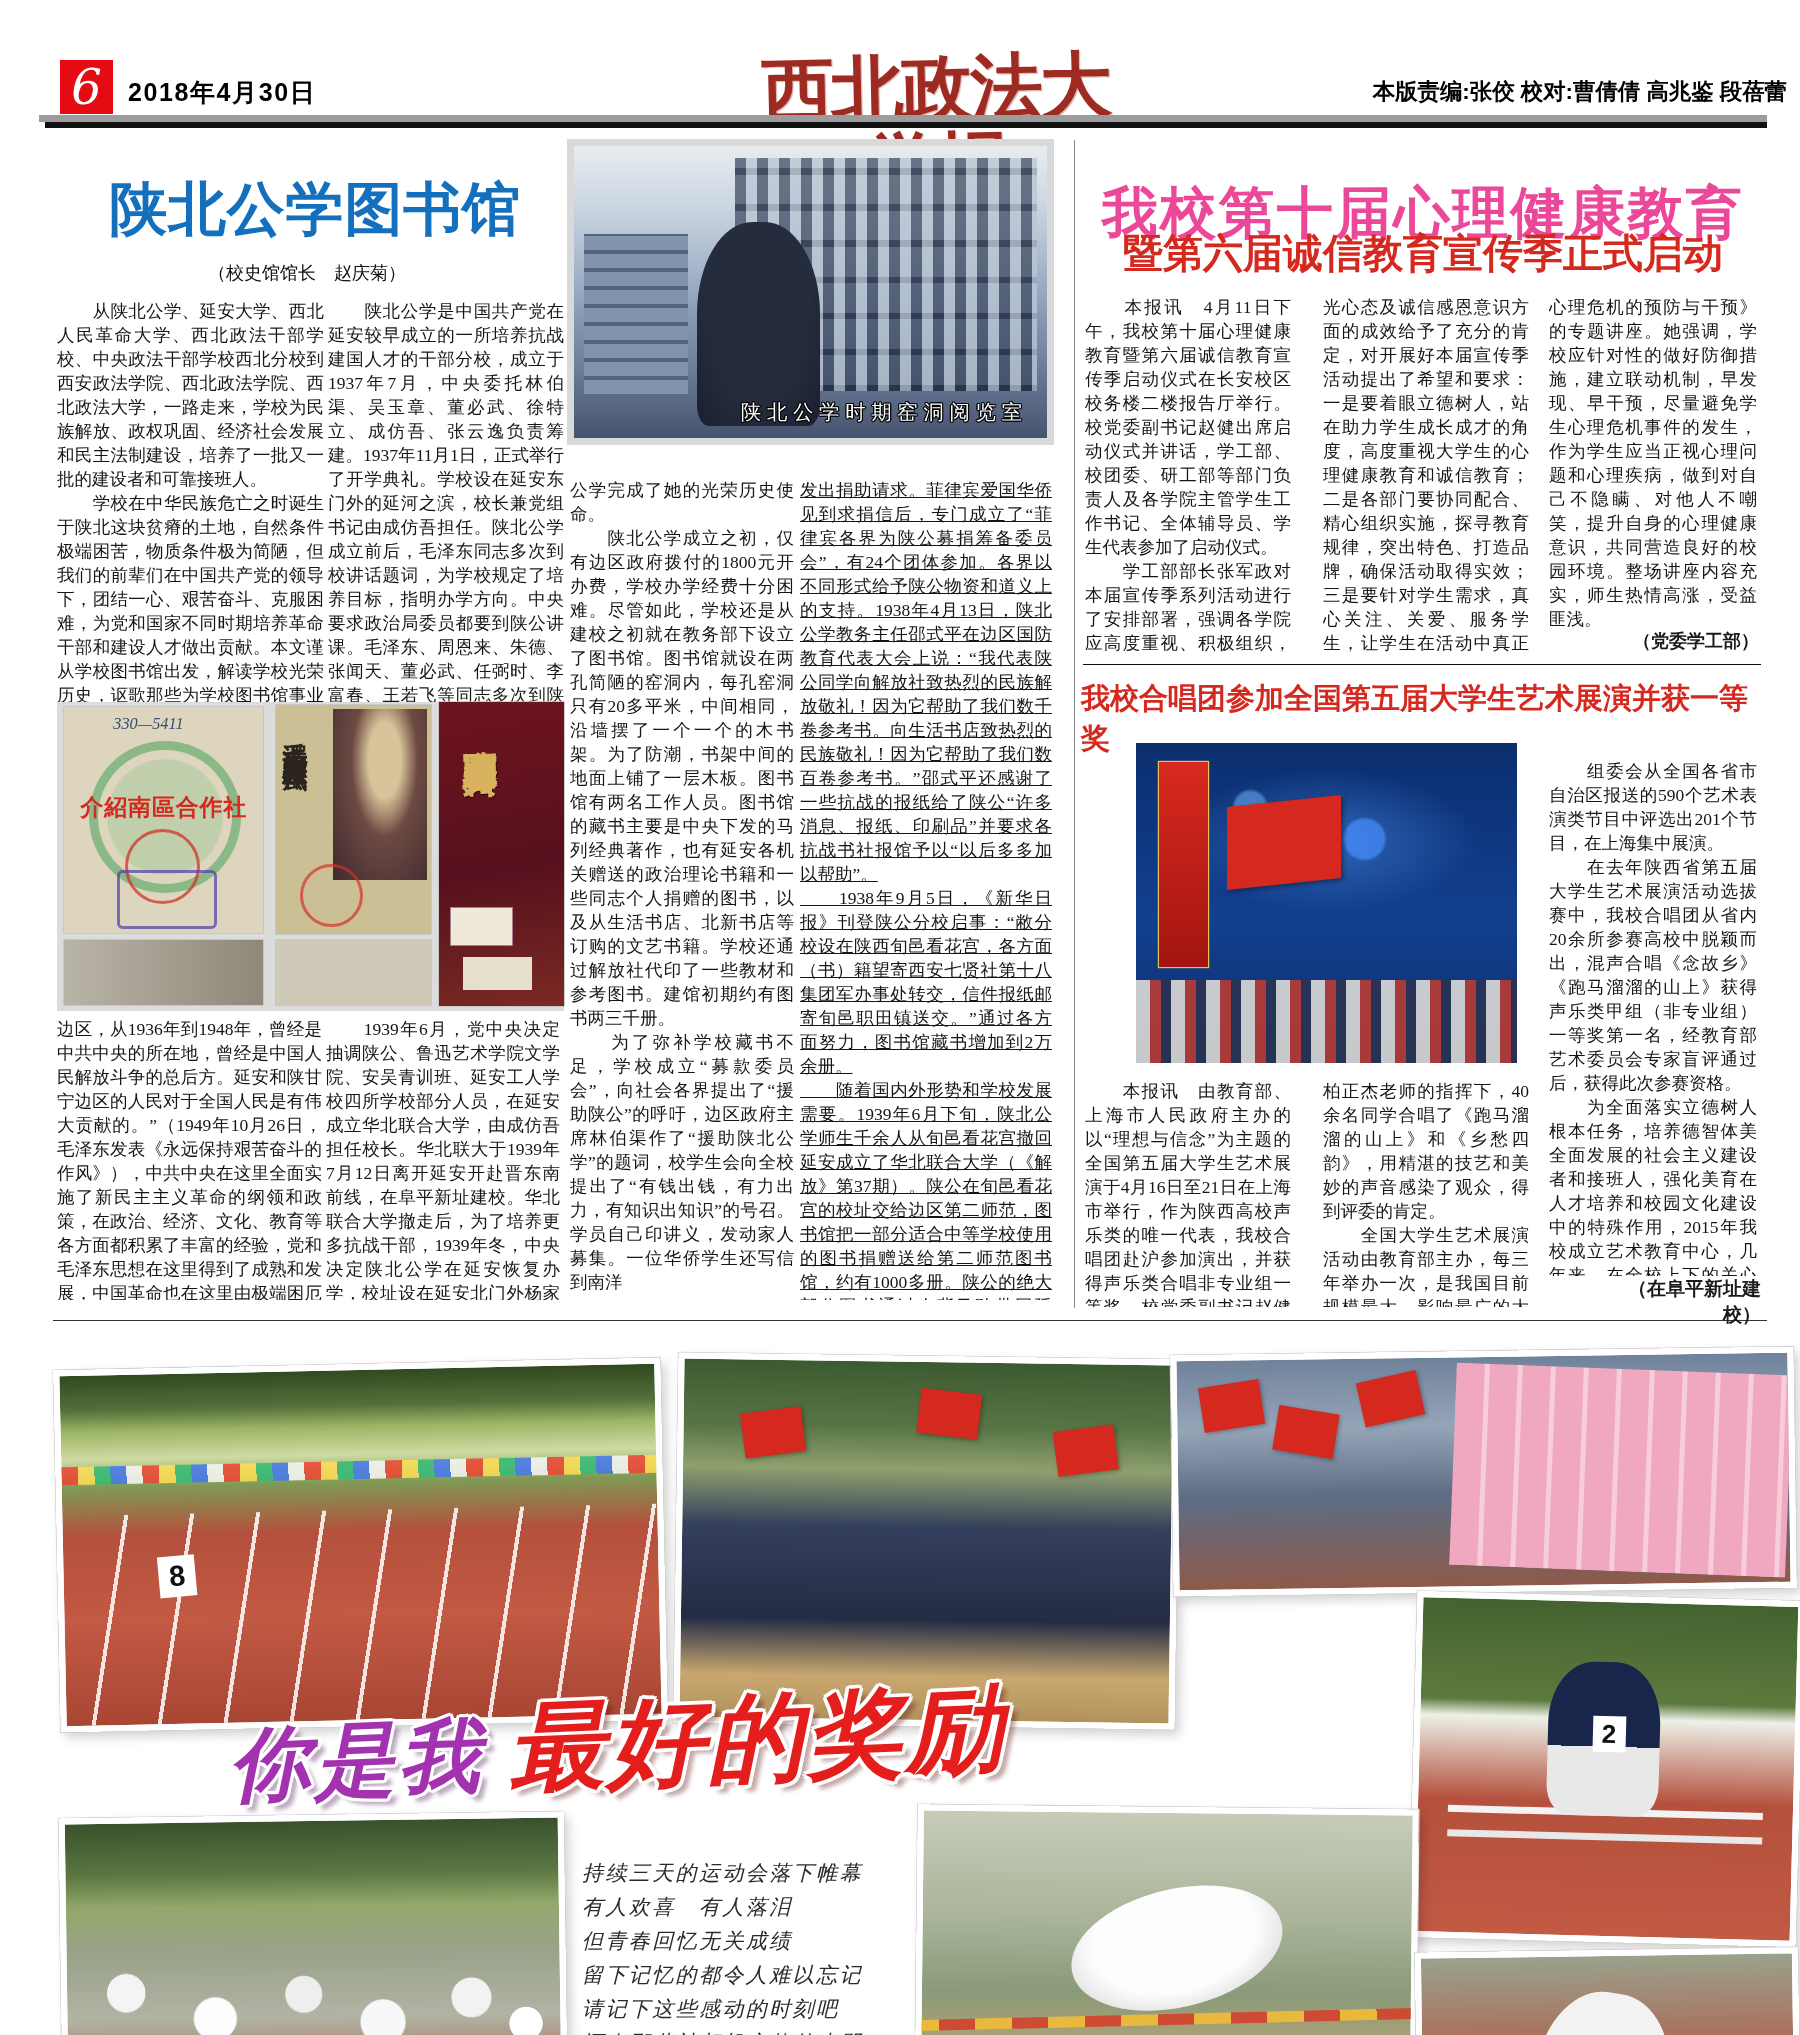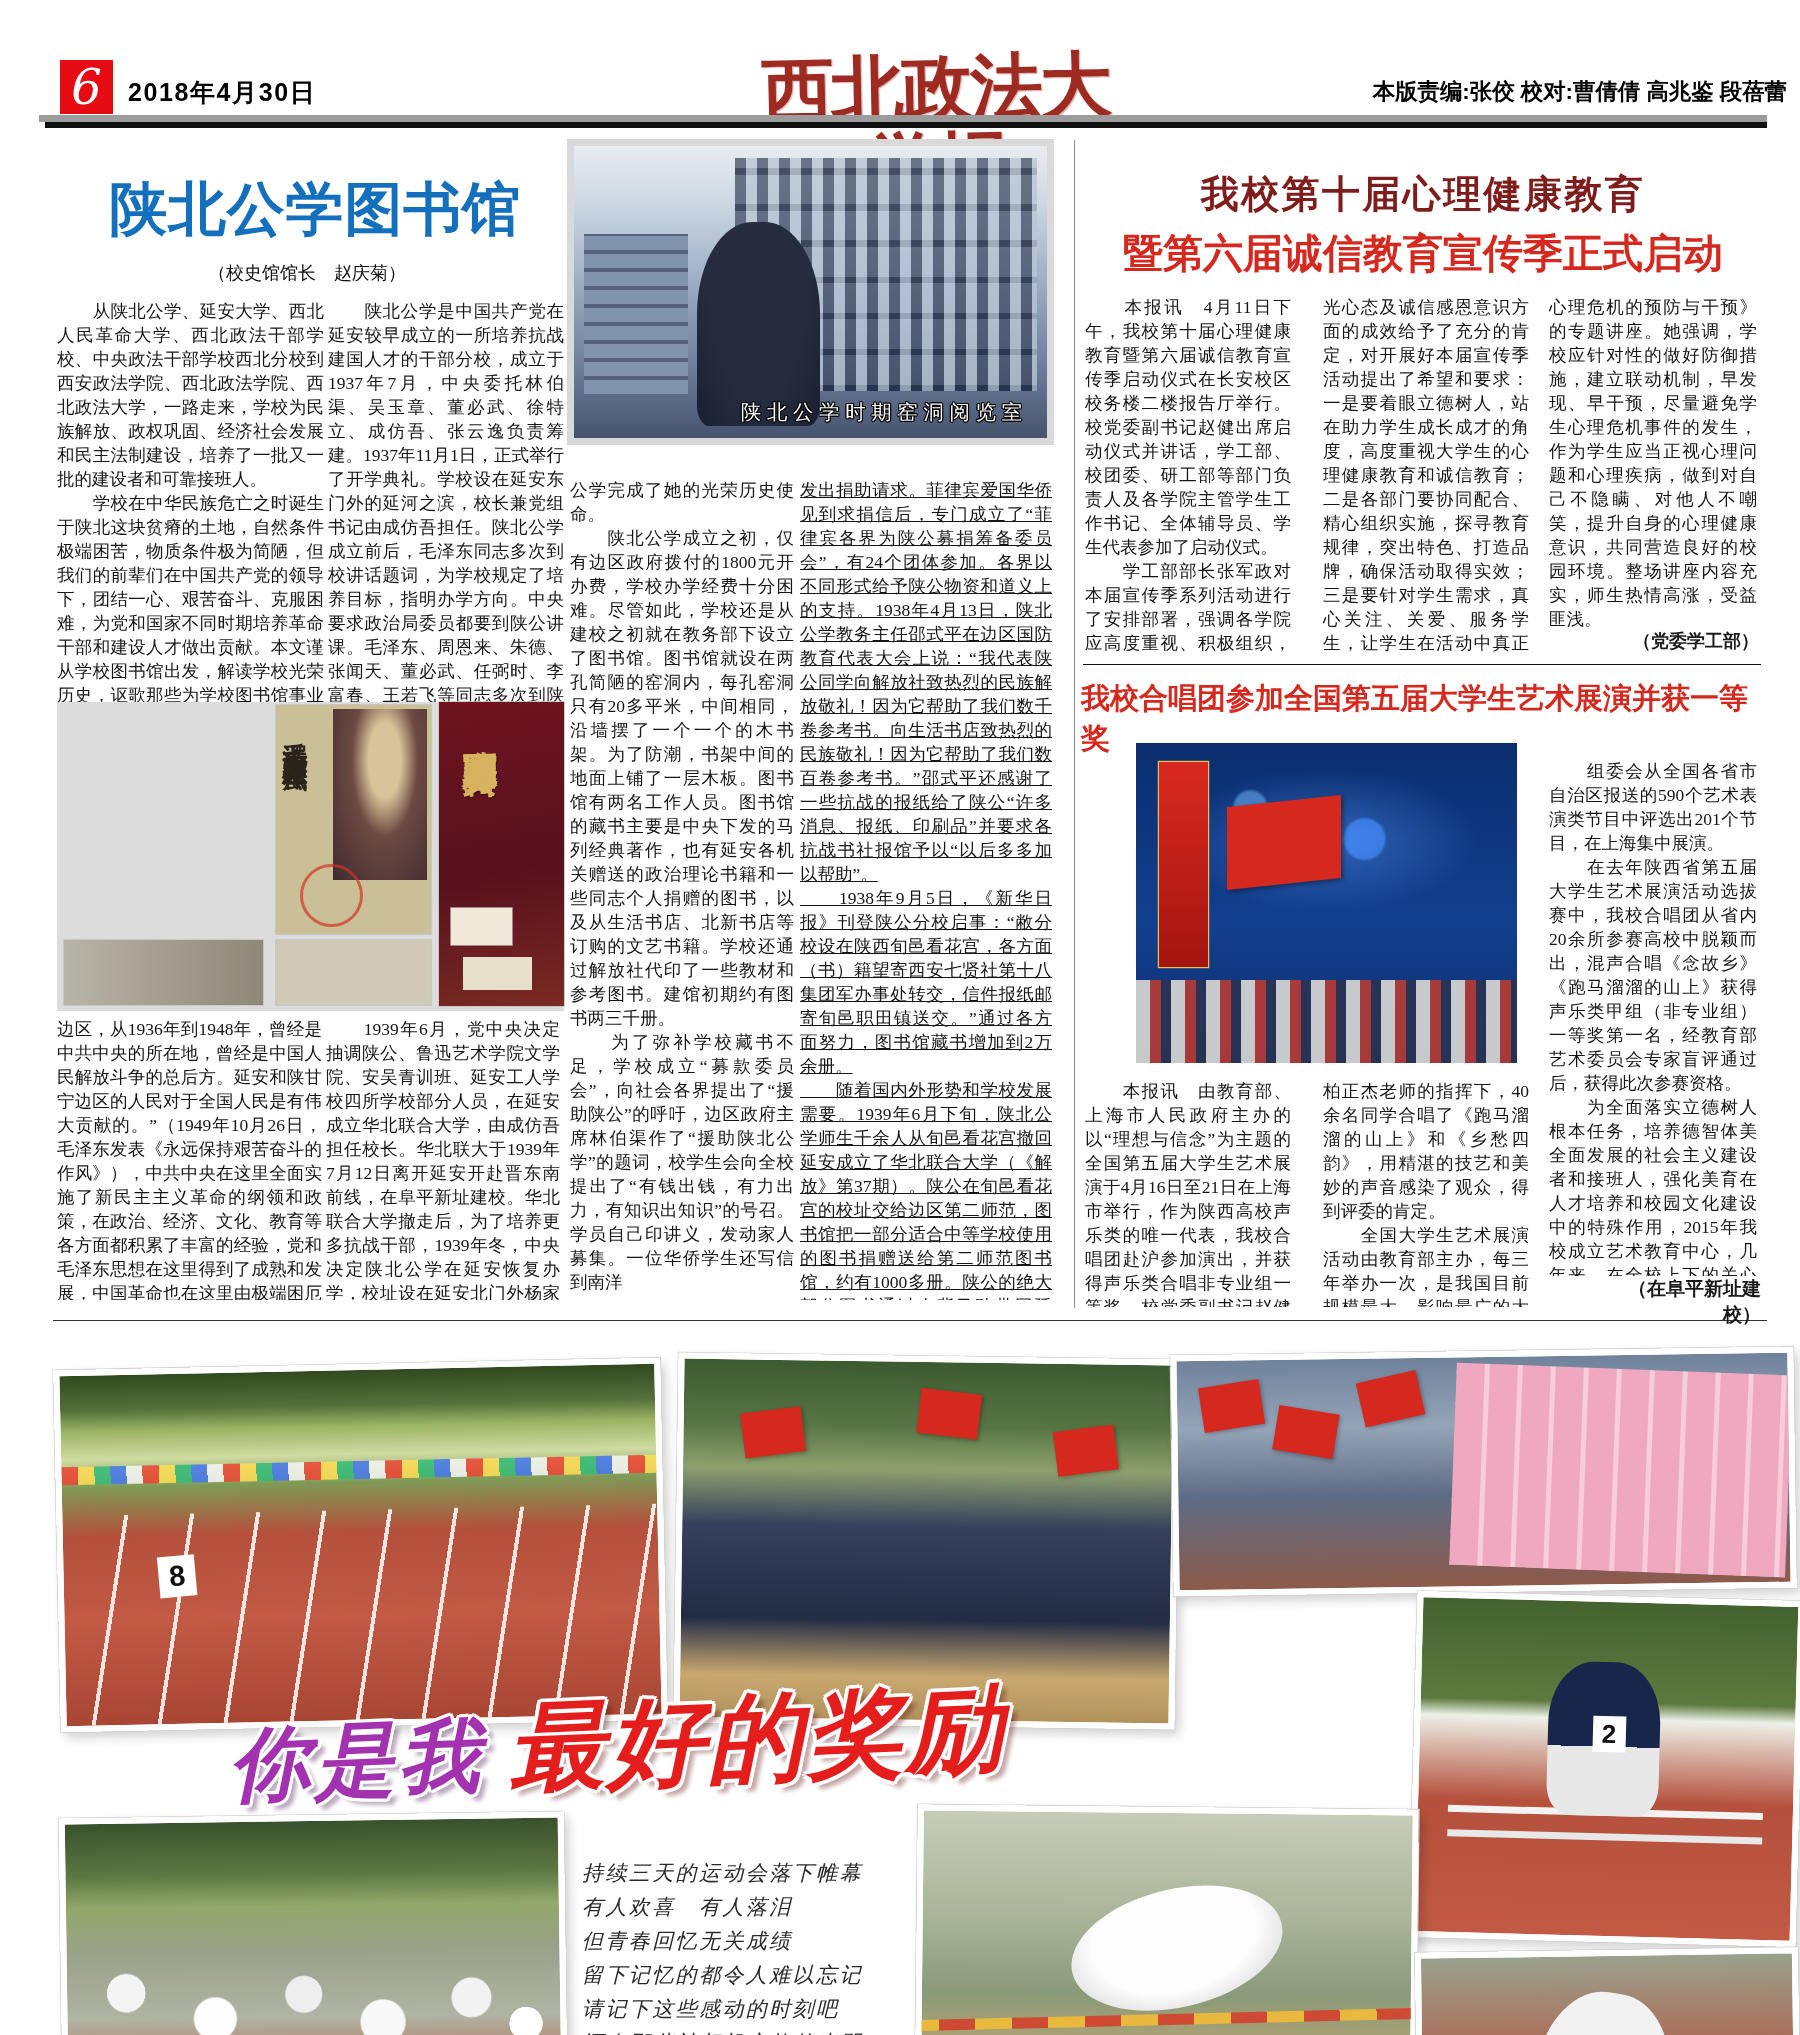--- a/index.html
+++ b/index.html
@@ -69,21 +69,21 @@
   .cover2 .stamp{position:absolute;left:24.4px;bottom:7.3px;width:57px;height:57px;border-radius:50%;
       border:3.3px solid rgba(210,50,40,.7);}
   .cover3{left:382px;top:0px;width:125px;height:304px;background:linear-gradient(170deg,#6e1420 0%,#57101d 55%,#7a2a22 100%);overflow:hidden;}
   .cover3 .gtxt{position:absolute;left:16.3px;top:20.4px;writing-mode:vertical-rl;font-size:35px;font-weight:bold;
       color:#d8b25e;letter-spacing:1.6px;text-shadow:0.8px 0.8px 0.8px #2e0a10;}
   .cover3 .label{position:absolute;left:12.2px;bottom:61px;width:61px;height:37px;background:#efe9da;box-shadow:0 0 0 0.8px #b9a;}
   .cover3 .label2{position:absolute;left:24.4px;bottom:16.3px;width:69px;height:33px;background:#e6dfcc;}
   .small-doc{left:7.3px;top:238px;width:199px;height:65px;background:linear-gradient(90deg,#b9b4a8,#8d8878);}
   .small-doc2{left:219px;top:238px;width:155px;height:65px;background:#cfc9b8;}
   
-  .rt-title1{left:1083px;top:169px;width:680px;text-align:center;font-size:38px;font-weight:bold;color:#7f1d1d;letter-spacing:2.4px;}
+  .rt-title1{left:1083px;top:176px;width:680px;text-align:center;font-size:56px;font-weight:bold;color:#ec4899;letter-spacing:2.4px;}
   .rt-title2{left:1083px;top:226px;width:680px;text-align:center;font-size:40px;font-weight:bold;color:#d5281e;}
   .rt-c1{left:1085px;top:295px;width:206px;height:362px;}
   .rt-c2{left:1323px;top:295px;width:206px;height:362px;}
   .rt-c3{left:1549px;top:295px;width:208px;height:334px;}
   .rt-byline{left:1612px;top:629px;width:147px;font-size:18px;font-weight:bold;text-align:right;}
   
   .rm-title{left:1081px;top:679px;width:684px;text-align:left;font-size:29px;font-weight:bold;color:#d5281e;}
   .stage-photo{left:1136px;top:743px;width:381px;height:320px;overflow:hidden;
       background:radial-gradient(circle at 60% 30%,#2f6fd8 0 6%,transparent 7%),
                  radial-gradient(circle at 30% 20%,rgba(120,190,255,.5) 0 4%,transparent 5%),
@@ -193,20 +193,27 @@
 <div class="abs col la-c2b">　　1939年6月，党中央决定抽调陕公、鲁迅艺术学院文学院、安吴青训班、延安工人学校四所学校部分人员，在延安成立华北联合大学，由成仿吾担任校长。华北联大于1939年7月12日离开延安开赴晋东南前线，在阜平新址建校。华北联合大学撤走后，为了培养更多抗战干部，1939年冬，中央决定陕北公学在延安恢复办学，校址设在延安北门外杨家湾，由罗迈担任校长兼党组书记。1941年8月陕北公学与中国女子大学、毛泽东青年干部学校合并，成立了中国共产党历史上第一所综合性正规大学——延安大学。陕北</div>
 <div class="abs col la-c3">公学完成了她的光荣历史使命。
 　　陕北公学成立之初，仅有边区政府拨付的1800元开办费，学校办学经费十分困难。尽管如此，学校还是从建校之初就在教务部下设立了图书馆。图书馆就设在两孔简陋的窑洞内，每孔窑洞只有20多平米，中间相同，沿墙摆了一个一个的木书架。为了防潮，书架中间的地面上铺了一层木板。图书馆有两名工作人员。图书馆的藏书主要是中央下发的马列经典著作，也有延安各机关赠送的政治理论书籍和一些同志个人捐赠的图书，以及从生活书店、北新书店等订购的文艺书籍。学校还通过解放社代印了一些教材和参考图书。建馆初期约有图书两三千册。
 　　为了弥补学校藏书不足，学校成立“募款委员会”，向社会各界提出了“援助陕公”的呼吁，边区政府主席林伯渠作了“援助陕北公学”的题词，校学生会向全校提出了“有钱出钱，有力出力，有知识出知识”的号召。学员自己印讲义，发动家人募集。一位华侨学生还写信到南洋</div>
 <div class="abs col la-c4">发出捐助请求。菲律宾爱国华侨见到求捐信后，专门成立了“菲律宾各界为陕公募捐筹备委员会”，有24个团体参加。各界以不同形式给予陕公物资和道义上的支持。1938年4月13日，陕北公学教务主任邵式平在边区国防教育代表大会上说：“我代表陕公同学向解放社致热烈的民族解放敬礼！因为它帮助了我们数千卷参考书。向生活书店致热烈的民族敬礼！因为它帮助了我们数百卷参考书。”邵式平还感谢了一些抗战的报纸给了陕公“许多消息、报纸、印刷品”并要求各抗战书社报馆予以“以后多多加以帮助”。
 　　1938年9月5日，《新华日报》刊登陕公分校启事：“敝分校设在陕西旬邑看花宫，各方面（书）籍望寄西安七贤社第十八集团军办事处转交，信件报纸邮寄旬邑职田镇送交。”通过各方面努力，图书馆藏书增加到2万余册。
 　　随着国内外形势和学校发展需要。1939年6月下旬，陕北公学师生千余人从旬邑看花宫撤回延安成立了华北联合大学（《解放》第37期）。陕公在旬邑看花宫的校址交给边区第二师范，图书馆把一部分适合中等学校使用的图书捐赠送给第二师范图书馆，约有1000多册。陕公的绝大部分图书通过人背马驮带回延安。这些书一部分由新成立的华北联大带往晋东南，成为该校图书馆的基础，另一部分留在陕公总校。
 　　陕北公学在艰苦环境下为中华民族培养了成千上万的革命干部和优秀人才，为中华民族的解放事业奠定了坚实的人才基础。同时，图书馆所保存下来的许多珍贵文献成为宣传我校悠久历史、宣传我校艰苦奋斗精神最好的历史见证和宝贵财富。</div>
 
 <div class="abs covers">
+  <div class="cover cover1">
+    <div class="mark">330—5411</div>
+    <div class="ring"></div>
+    <div class="rtxt">介紹南區合作社</div>
+    <div class="stamp-red"></div>
+    <div class="stamp-blue"></div>
+  </div>
   <div class="cover cover2">
     <div class="vtxt">毛澤東的思想及作風</div>
     <div class="pic"></div>
     <div class="stamp"></div>
   </div>
   <div class="cover cover3">
     <div class="gtxt">憲政問題參考資料</div>
     <div class="label"></div>
     <div class="label2"></div>
   </div>

